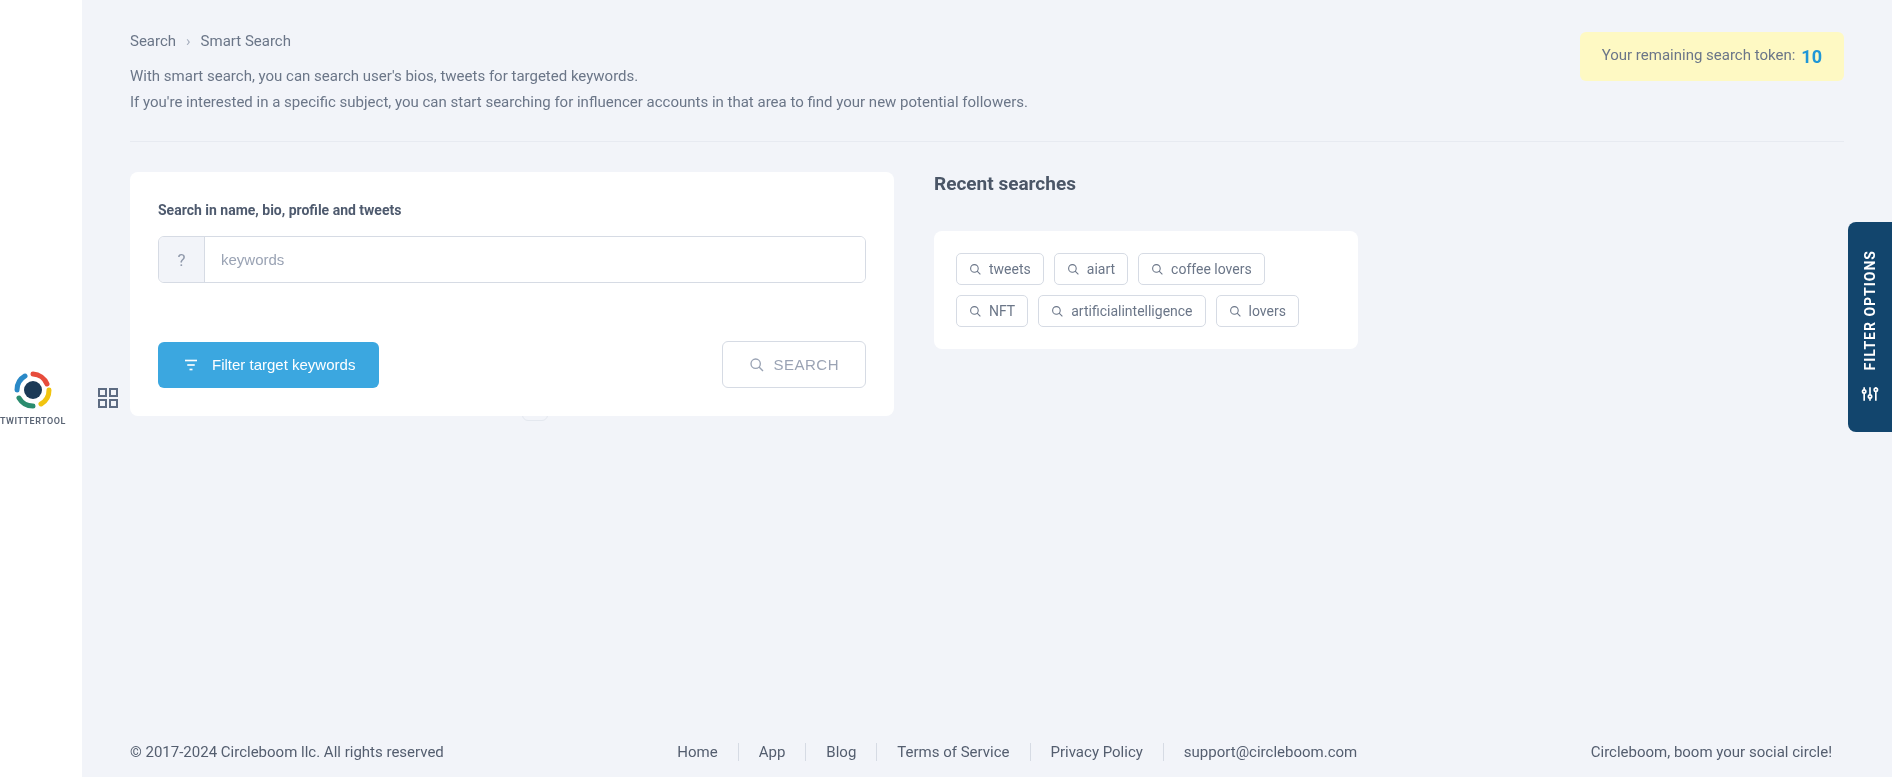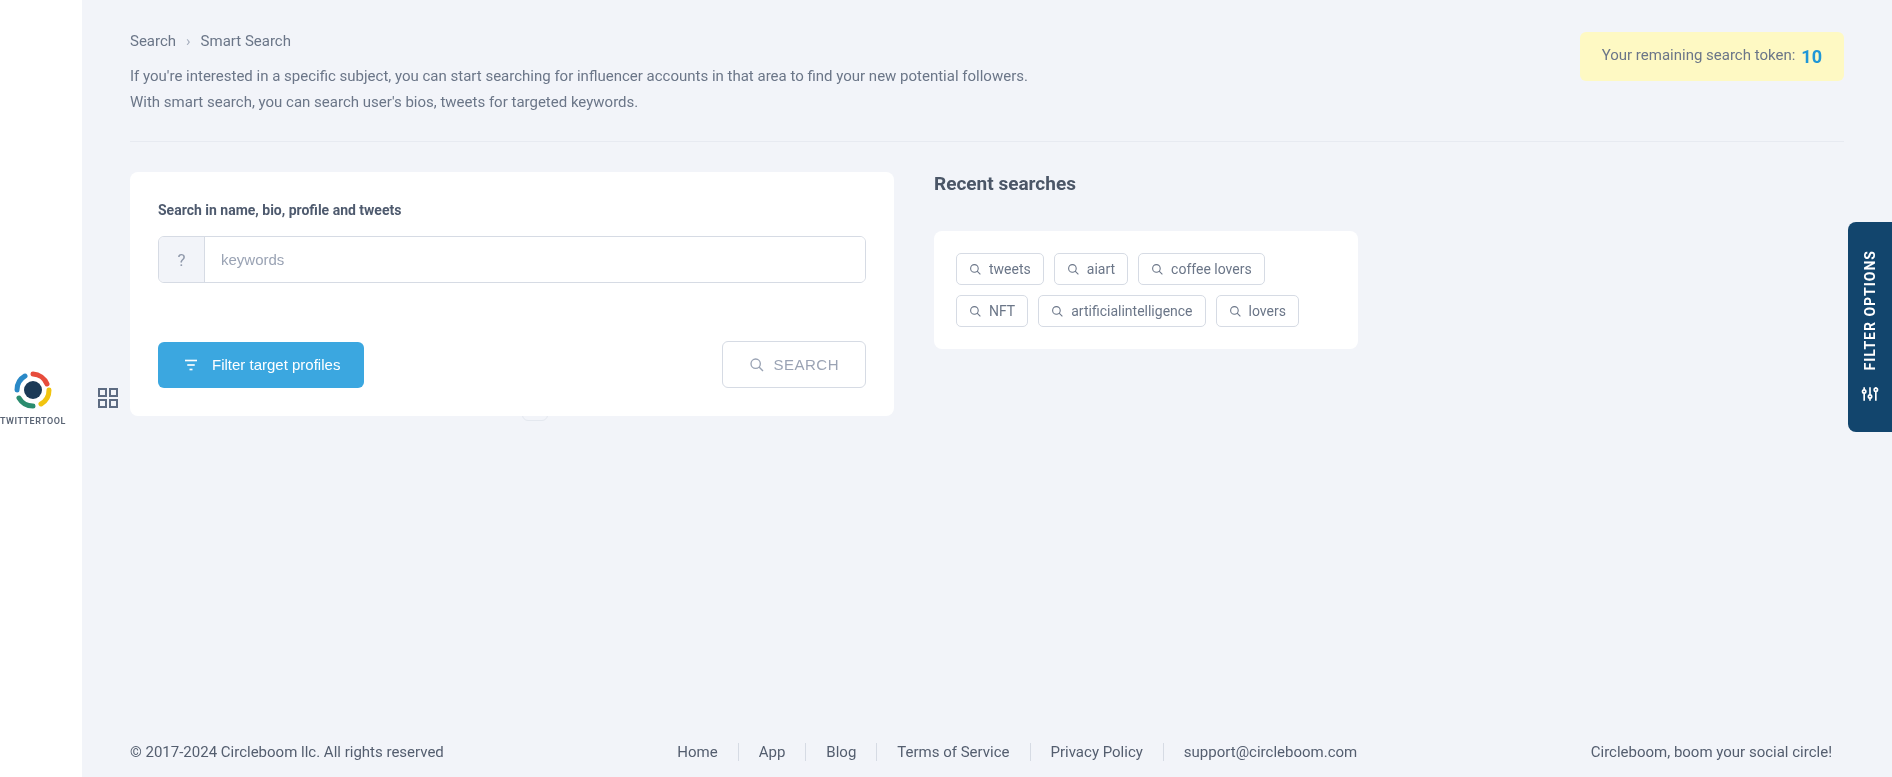--- a/index.html
+++ b/index.html
@@ -272,22 +272,22 @@
 </div>
 
 <div class="main">
   <div class="topline">
     <div class="left-head">
       <div class="breadcrumb">
         <span>Search</span>
         <span class="chev">›</span>
         <span>Smart Search</span>
       </div>
+      <div class="desc">With smart search, you can search user's bios, tweets for targeted keywords.</div>
       <div class="desc">If you're interested in a specific subject, you can start searching for influencer accounts in that area to find your new potential followers.</div>
-      <div class="desc">With smart search, you can search user's bios, tweets for targeted keywords.</div>
     </div>
     <div class="token-box">
       <span>Your remaining search token:</span>
       <span class="token-count">10</span>
     </div>
   </div>
 
   <div class="divider"></div>
 
   <div class="content-row">
@@ -297,21 +297,21 @@
         <div class="q-box">?</div>
         <input class="kw-input" type="text" placeholder="keywords" style="">
       </div>
       <div class="card-actions">
         <button class="filter-btn">
           <svg width="18" height="18" viewBox="0 0 24 24" fill="none" stroke="#fff" stroke-width="2.2">
             <line x1="4" y1="6" x2="20" y2="6"></line>
               <line x1="7" y1="12" x2="17" y2="12"></line>
               <line x1="10" y1="18" x2="14" y2="18"></line>
           </svg>
-          <span>Filter target profiles</span>
+          <span>Filter target keywords</span>
         </button>
         <button class="search-btn">
           <svg width="16" height="16" viewBox="0 0 24 24" fill="none" stroke="#9aa3b4" stroke-width="2">
             <circle cx="10" cy="10" r="7"></circle>
               <line x1="21" y1="21" x2="15" y2="15"></line>
           </svg>
           <span>SEARCH</span>
         </button>
       </div>
     </div>

